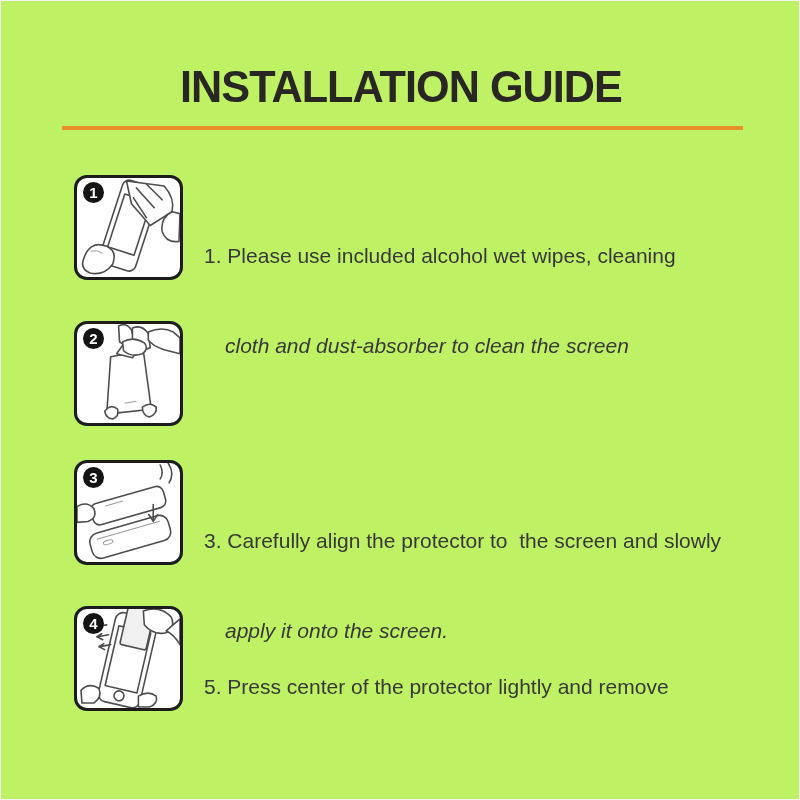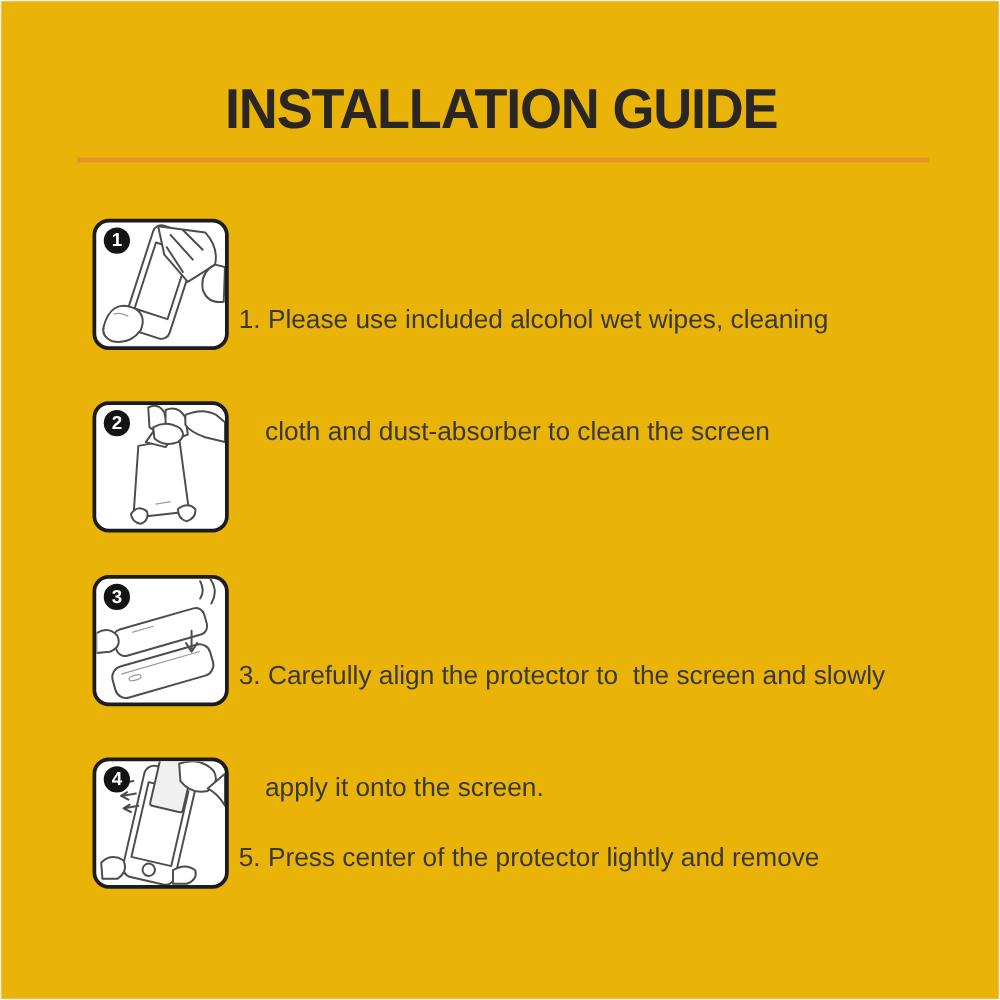--- a/index.html
+++ b/index.html
@@ -1,20 +1,20 @@
 <!DOCTYPE html>
 <html><head>
 <meta charset="utf-8">
 <style>
   html,body{margin:0;padding:0;}
   body{
     width:800px;height:800px;background:#ffffff;position:relative;
     font-family:"Liberation Sans",sans-serif;overflow:hidden;
   }
-  .page{position:absolute;inset:0;background:#eab308;border:1px solid #f2f2f2;box-sizing:border-box;}
+  .page{position:absolute;inset:0;background:#bef264;border:1px solid #f2f2f2;box-sizing:border-box;}
   .title{
     position:absolute;top:60px;left:0;width:800px;text-align:center;
     font-size:45px;font-weight:bold;letter-spacing:-1px;color:#292623;
     transform:scaleX(0.96);
   }
   .divider{
     position:absolute;top:125px;left:61px;width:681px;height:4px;background:#E8912A;
   }
   .step{
     position:absolute;left:73px;display:flex;align-items:flex-start;
@@ -24,25 +24,25 @@
     width:109px;height:105px;box-sizing:border-box;border:3px solid #1c1c1c;
     border-radius:13px;position:relative;background:#fff;flex:none;overflow:hidden;
   }
   .badge{
     position:absolute;top:4px;left:6px;width:21px;height:21px;border-radius:50%;
     background:#141414;color:#fff;font-size:15px;font-weight:bold;
     text-align:center;line-height:21px;z-index:2;
   }
   .illus{position:absolute;inset:0;}
   .steptext{
-    margin-left:8px;padding-top:6px;font-size:21px;line-height:30px;color:#383838;
+    margin-left:21px;padding-top:6px;font-size:21px;line-height:30px;color:#383838;
     white-space:pre;
   }
   .step2 .steptext{padding-top:13px;}
-  .line.cont{padding-left:21px;}
+  .line.cont{padding-left:21px;font-style:italic;}
   svg .ln{fill:none;stroke:#4d4d4d;stroke-width:1.6;stroke-linejoin:round;stroke-linecap:round;}
   svg .fw{fill:#ffffff;stroke:#4d4d4d;stroke-width:1.6;stroke-linejoin:round;}
   svg .fg{fill:#f0f0f0;stroke:#4d4d4d;stroke-width:1.6;stroke-linejoin:round;}
   svg .thin{fill:none;stroke:#9a9a9a;stroke-width:1;}
 </style>
 </head>
 <body>
 
 <div class="page">
 

